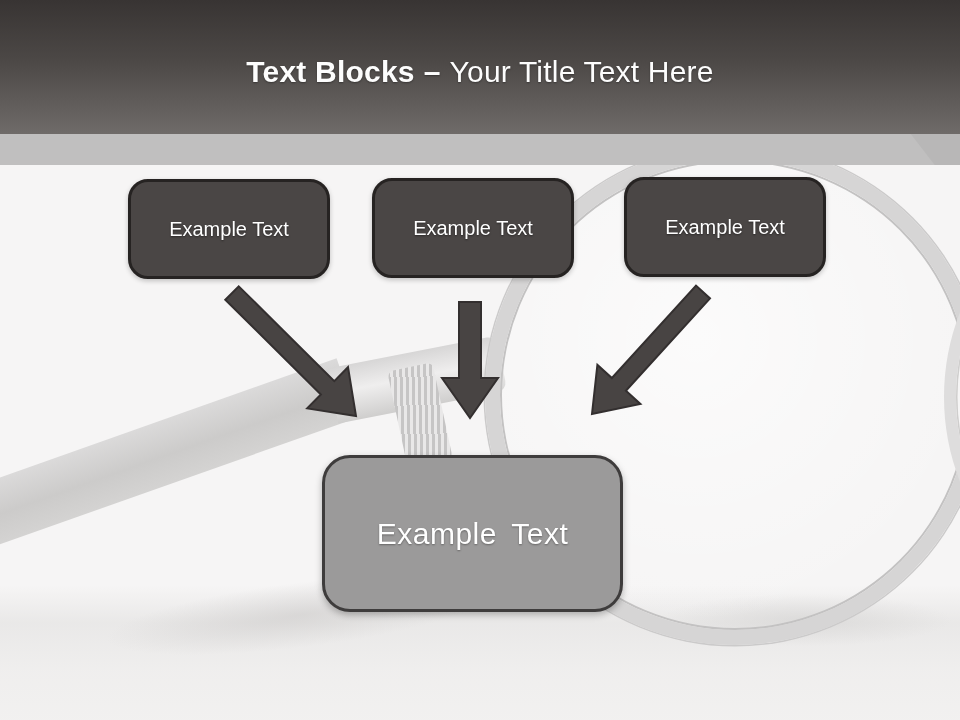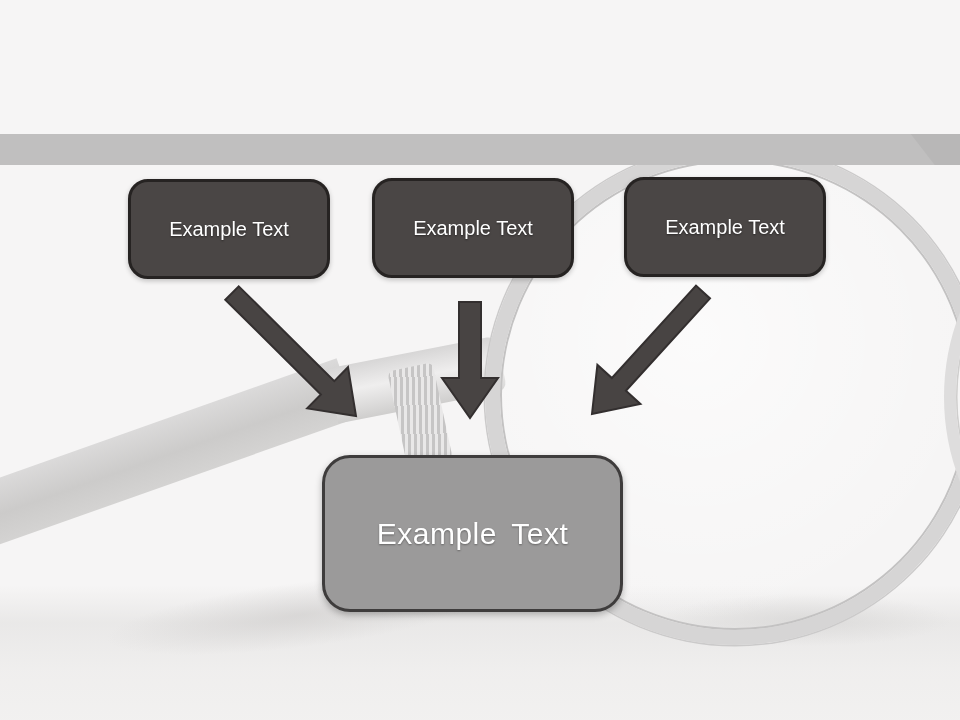--- a/index.html
+++ b/index.html
@@ -117,20 +117,25 @@
     <div class="floor-shade"></div>
     <div class="handle-shadow"></div>
     <div class="lens-shadow"></div>
     <div class="mg-handle"></div>
     <div class="mg-ferrule"></div>
     <div class="mg-knurl"></div>
     <div class="mg-lens"></div>
     <div class="mg-lens2"></div>
   </div>
 
+  <div class="header">
+    <div class="title">
+      <span class="bold">Text Blocks</span><span class="sep">–</span><span class="reg">Your Title Text Here</span>
+    </div>
+  </div>
   <div class="substrip">
     <div class="strip-arc"></div>
   </div>
 
   <svg class="arrows" width="960" height="720" viewBox="0 0 960 720">
     <polygon points="225.3,299.7 320.9,394.5 307.2,408.4 356,416 348,367.2 334.3,381.1 238.7,286.3"></polygon>
     <polygon points="459,302 459,378 442,378 470,418 498,378 481,378 481,302"></polygon>
     <polygon points="696,285.6 611.9,378 597.4,364.9 592,414 640.4,403.9 625.9,390.8 710,298.4"></polygon>
   </svg>
 

